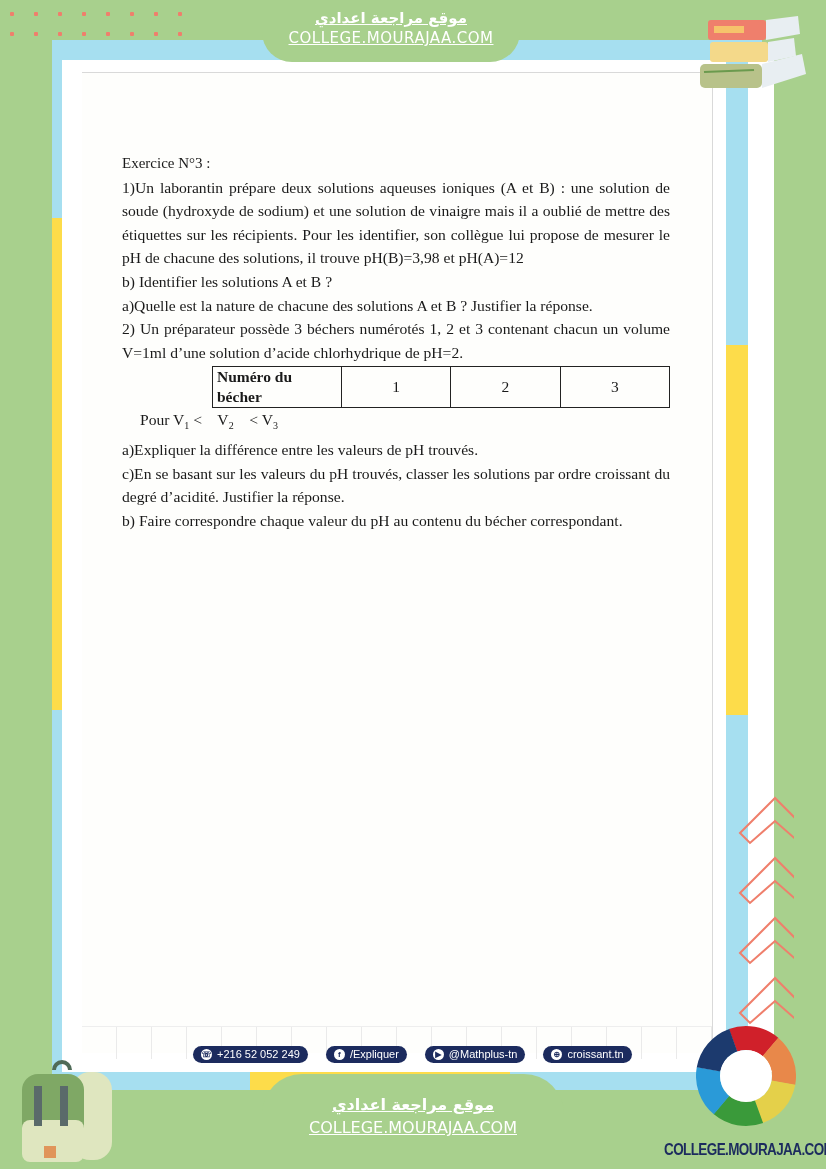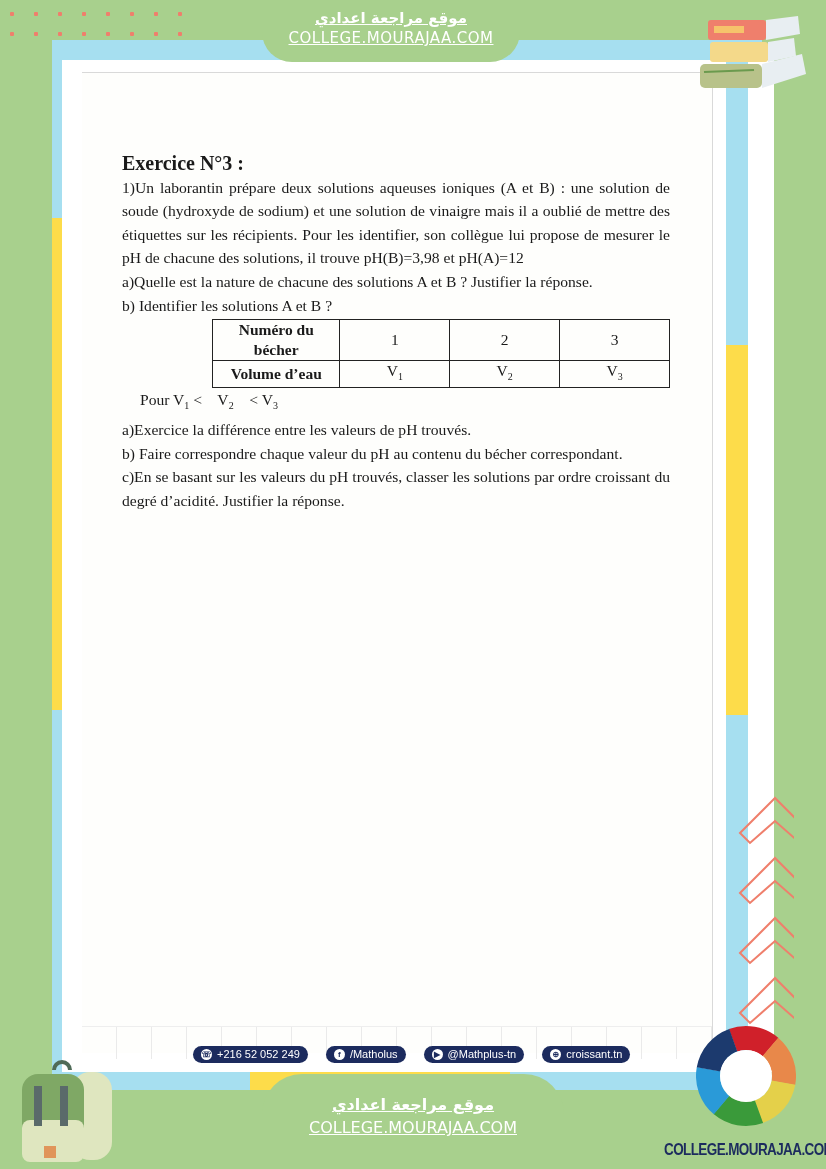--- a/index.html
+++ b/index.html
@@ -15,24 +15,24 @@
   .scan { left:82px; top:72px; width:630px; height:980px; background:#fefefc; border-top:1px solid #d9d9d9; border-right:1px solid #d9d9d9; }
   .grid-bottom { left:82px; top:1026px; width:630px; height:32px; border-top:1px solid #eee; background:repeating-linear-gradient(90deg, transparent 0 34px, #eaeaea 34px 35px); }
   
   .header-tab { left:262px; top:0; width:258px; height:62px; background:#a8d08d; border-radius:0 0 30px 30px; text-align:center; color:#fff; }
   .header-ar { font-family:"DejaVu Sans", sans-serif; font-size:15px; font-weight:bold; margin-top:8px; text-decoration:underline; line-height:20px; }
   .header-en { font-family:"DejaVu Sans", sans-serif; font-size:15px; text-decoration:underline; letter-spacing:0.5px; line-height:20px; }
   .dots { left:0; top:4px; width:200px; height:46px; background-image:radial-gradient(circle, #ef7f6c 2px, transparent 2.5px); background-size:24px 20px; }
   
   .doc { left:122px; top:152px; width:548px; color:#1a1a1a; font-size:15.6px; line-height:23.6px; }
   .doc p { margin:0; text-align:justify; }
-  .doc .title { font-weight:bold; font-size:20px; }
+  .doc .title { font-weight:normal; font-size:15px; }
   .ptable { border-collapse:collapse; margin:2px 0 0 90px; font-size:15.5px; }
   .ptable td { border:1.5px solid #222; padding:0 4px; height:20px; line-height:20px; text-align:center; width:137px; }
-  .ptable td.h { text-align:center; font-weight:bold; width:146px; }
+  .ptable td.h { text-align:left; font-weight:bold; width:146px; }
   sub { font-size:10px; }
   
   .social { left:193px; top:1046px; display:flex; gap:18px; }
   .pill { background:#1c2b5e; color:#fff; border-radius:9px; height:17px; padding:0 8px; font-family:"Liberation Sans", sans-serif; font-size:11px; line-height:17px; display:flex; align-items:center; gap:5px; }
   .pill .ico { width:11px; height:11px; border-radius:50%; background:#fff; color:#1c2b5e; font-size:8px; line-height:11px; text-align:center; font-weight:bold; }
   .footer-tab { left:262px; top:1074px; width:302px; height:95px; background:#a8d08d; border-radius:40px 40px 0 0; text-align:center; color:#fff; }
   .footer-ar { font-family:"DejaVu Sans", sans-serif; font-size:16px; font-weight:bold; margin-top:20px; text-decoration:underline; line-height:22px; }
   .footer-en { font-family:"DejaVu Sans", sans-serif; font-size:16px; text-decoration:underline; line-height:24px; }
   .brand { left:664px; top:1142px; color:#1c2b5e; font-family:"Liberation Sans", sans-serif; font-weight:bold; font-size:13.5px; letter-spacing:-0.6px; transform:scaleY(1.25); }
   
@@ -66,61 +66,56 @@
   <rect x="16" y="28" width="58" height="20" rx="3" fill="#f4d98a"></rect>
   <path d="M74 28 L100 24 L102 42 L74 48 Z" fill="#e8eef2"></path>
   <rect x="6" y="50" width="62" height="24" rx="5" fill="#b8c28a"></rect>
   <path d="M68 50 L108 40 L112 60 L68 74 Z" fill="#e8eef2"></path>
   <path d="M10 58 L60 56" stroke="#6b9a4e" stroke-width="2"></path>
 </svg>
 
 <div class="abs doc">
   <p class="title">Exercice N°3 :</p>
   <p>1)Un laborantin prépare deux solutions aqueuses ioniques (A et B) : une solution de soude (hydroxyde de sodium) et une solution de vinaigre mais il a oublié de mettre des étiquettes sur les récipients. Pour les identifier, son collègue lui propose de mesurer le pH de chacune des solutions, il trouve pH(B)=3,98 et pH(A)=12</p>
+  <p>b) Identifier les solutions A et B ?</p>
   <p>a)Quelle est la nature de chacune des solutions A et B ? Justifier la réponse.</p>
-  <p>b) Identifier les solutions A et B ?</p>
+  <p>2) Un préparateur possède 3 béchers numérotés 1, 2 et 3 contenant chacun un volume V=1ml d’une solution d’acide chlorhydrique de pH=2.</p>
   <table class="ptable">
     <tbody>
         <tr>
       <td class="h">Numéro du bécher</td>
       <td>1</td>
       <td>2</td>
       <td>3</td>
     </tr>
-    <tr>
-      <td class="h">Volume d’eau</td>
-      <td><span>V</span><sub>1</sub></td>
-      <td><span>V</span><sub>2</sub></td>
-      <td><span>V</span><sub>3</sub></td>
-    </tr>
   </tbody>
     </table>
   <p style="margin-left:18px; white-space:pre;"><span>Pour V</span><sub>1</sub><span> &lt;    V</span><sub>2</sub><span>    &lt; V</span><sub>3</sub></p>
-  <p>a)Exercice la différence entre les valeurs de pH trouvés.</p>
+  <p>a)Expliquer la différence entre les valeurs de pH trouvés.</p>
+  <p>c)En se basant sur les valeurs du pH trouvés, classer les solutions par ordre croissant du degré d’acidité. Justifier la réponse.</p>
   <p>b) Faire correspondre chaque valeur du pH  au contenu du bécher correspondant.</p>
-  <p>c)En se basant sur les valeurs du pH trouvés, classer les solutions par ordre croissant du degré d’acidité. Justifier la réponse.</p>
 </div>
 
 <svg class="abs chevrons" width="60" height="240" viewBox="0 0 60 240">
   <g fill="none" stroke="#ef7f6c" stroke-width="2">
     <path d="M6 40 L41 5 L76 40 L66 50 L41 28 L16 50 Z"></path>
     <path d="M6 100 L41 65 L76 100 L66 110 L41 88 L16 110 Z"></path>
     <path d="M6 160 L41 125 L76 160 L66 170 L41 148 L16 170 Z"></path>
     <path d="M6 220 L41 185 L76 220 L66 230 L41 208 L16 230 Z"></path>
   </g>
 </svg>
 
 <div class="abs social">
   <div class="pill">
     <span class="ico">☏</span>
     <span>+216 52 052 249</span>
   </div>
   <div class="pill">
     <span class="ico">f</span>
-    <span>/Matholus</span>
+    <span>/Expliquer</span>
   </div>
   <div class="pill">
     <span class="ico">▶</span>
     <span>@Mathplus-tn</span>
   </div>
   <div class="pill">
     <span class="ico">⊕</span>
     <span>croissant.tn</span>
   </div>
 </div>

